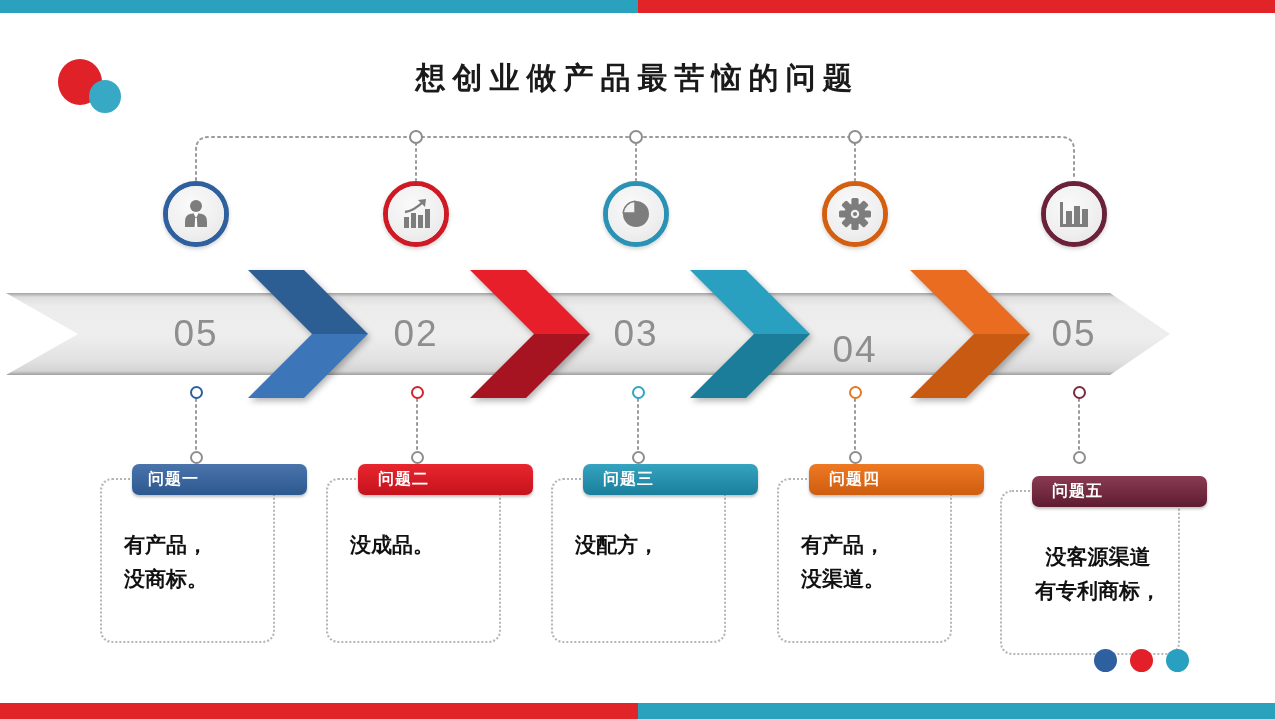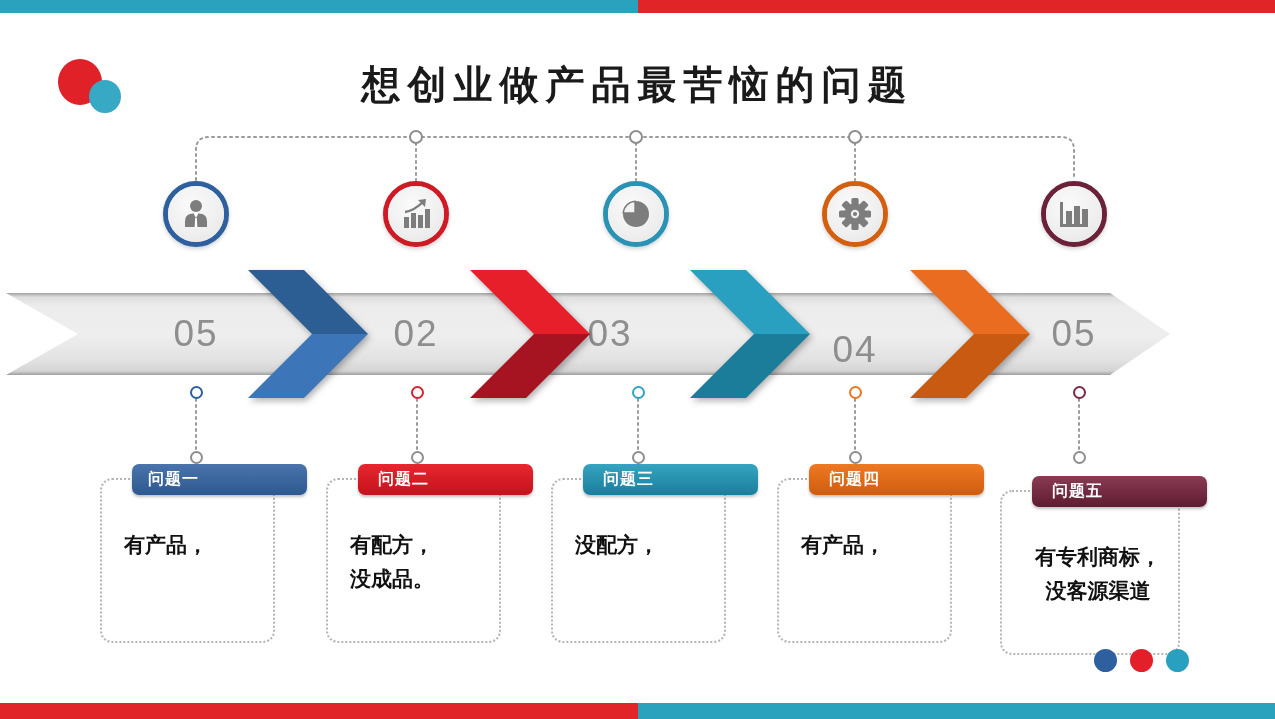--- a/index.html
+++ b/index.html
@@ -20,21 +20,21 @@
   .botbar .seg-b{ flex:1; height:100%; background:#2ba2bd; }
 
   
   .logo{ position:absolute; left:58px; top:59px; width:86px; height:55px; }
   .logo .c-red{ position:absolute; left:0; top:0; width:44px; height:46px; border-radius:50%; background:#e02128; }
   .logo .c-teal{ position:absolute; left:31px; top:21px; width:32px; height:33px; border-radius:50%; background:#38a9c4; }
 
   
   .title{
     position:absolute; left:0; top:58px; width:1275px; text-align:center;
-    font-size:39px; font-weight:bold; color:#1a1a1a; letter-spacing:7px;
+    font-size:30px; font-weight:bold; color:#1a1a1a; letter-spacing:7px;
     font-family:"DejaVu Sans","Liberation Sans",sans-serif;
   }
 
   
   .wires{ position:absolute; left:0; top:0; width:1275px; height:719px; pointer-events:none; }
 
   
   .icon-circle{
     position:absolute; width:66px; height:66px; border-radius:50%;
     background:#f1f1f1; border:5px solid #444;
@@ -205,21 +205,21 @@
       <rect x="25" y="11" width="6" height="15" fill="#7d7d7d"></rect>
     </svg>
   </div>
 </div>
 
 <div class="banner"></div>
 <div class="banner-edge"></div>
 
 <div class="step-num" style="left:151px;">05</div>
 <div class="step-num" style="left:371px;">02</div>
-<div class="step-num" style="left:565px;">03</div>
+<div class="step-num" style="left:591px;">03</div>
 <div class="step-num" style="left:810px;margin-top:16px;">04</div>
 <div class="step-num" style="left:1029px;">05</div>
 
 <div class="chev" style="left:248px; top:270px;">
   <div class="half top" style="background:#2c5d93;"></div>
   <div class="half bot" style="background:#3d76b8;"></div>
 </div>
 <div class="chev" style="left:470px; top:270px;">
   <div class="half top" style="background:#e61f2b;"></div>
   <div class="half bot" style="background:#a51420;"></div>
@@ -244,58 +244,59 @@
 <div class="dot-ring gray" style="left:632px; top:451px;"></div>
 <div class="dot-ring gray" style="left:849px; top:451px;"></div>
 <div class="dot-ring gray" style="left:1073px; top:451px;"></div>
 
 <div class="card" style="left:100px; top:478px;">
   <div class="card-head" style="background:linear-gradient(to bottom,#4a74ab,#2c5890);padding-left:16px;">
     <span>问题一</span>
   </div>
   <div class="card-body">
     <div>有产品，</div>
+    <div>没商标。</div>
   </div>
 </div>
 
 <div class="card" style="left:326px; top:478px;">
   <div class="card-head" style="background:linear-gradient(to bottom,#e8262f,#c5121c);">
     <span>问题二</span>
   </div>
   <div class="card-body">
-    <div>有配方，</div>
     <div>没成品。</div>
   </div>
 </div>
 
 <div class="card" style="left:551px; top:478px;">
   <div class="card-head" style="background:linear-gradient(to bottom,#35a4c0,#1a7e9c);font-family:Liberation Serif, serif;">
     <span>问题三</span>
   </div>
   <div class="card-body">
     <div>没配方，</div>
   </div>
 </div>
 
 <div class="card" style="left:777px; top:478px;">
   <div class="card-head" style="background:linear-gradient(to bottom,#ee7923,#cf5d10);">
     <span>问题四</span>
   </div>
   <div class="card-body">
     <div>有产品，</div>
+    <div>没渠道。</div>
   </div>
 </div>
 
 <div class="card" style="left:1000px; top:490px; width:180px;text-align:center;">
   <div class="card-head" style="background:linear-gradient(to bottom,#8a3b52,#5e1c31);">
     <span>问题五</span>
   </div>
   <div class="card-body" style="padding-left:16px;">
+    <div>没客源渠道</div>
     <div>有专利商标，</div>
-    <div>没客源渠道</div>
   </div>
 </div>
 
 <div class="deco">
   <span style="background:#2e5f9e;"></span>
   <span style="background:#e32029;"></span>
   <span style="background:#2aa0c0;"></span>
 </div>
 
 <div class="botbar">

